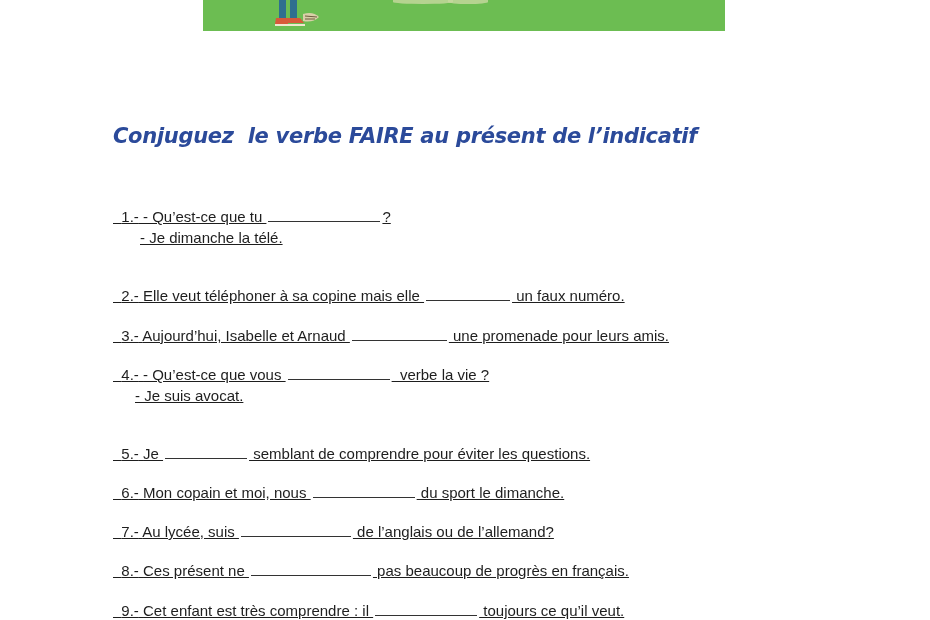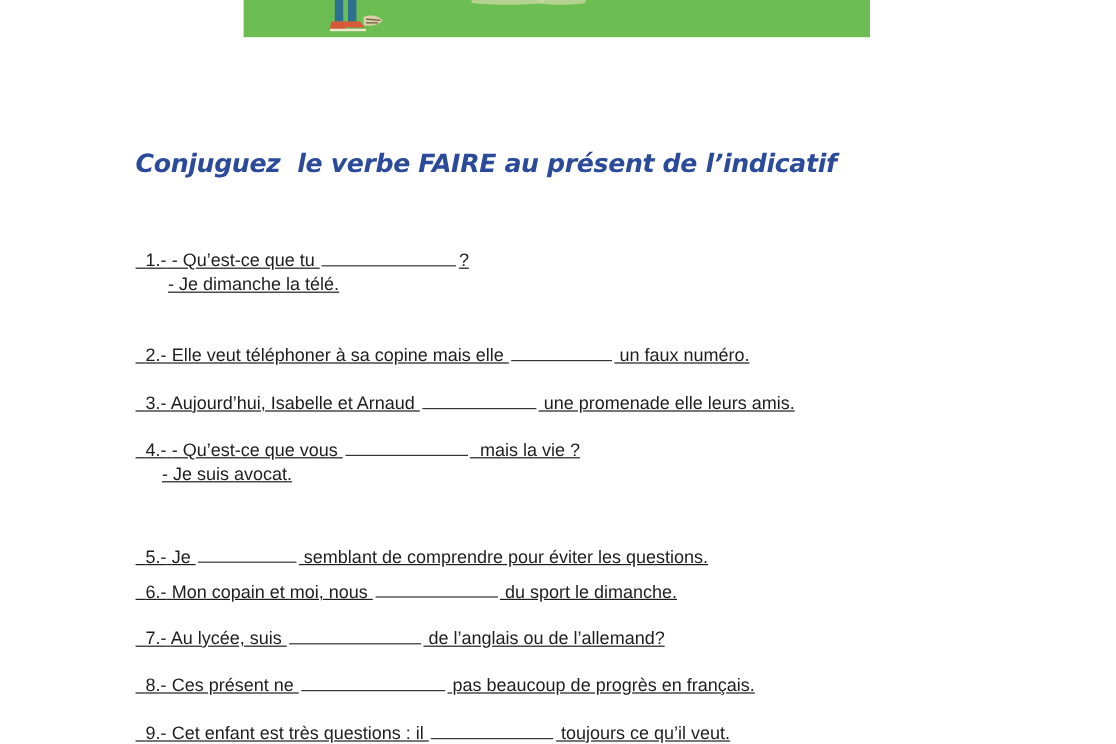--- a/index.html
+++ b/index.html
@@ -89,39 +89,39 @@
 <div class="line" style="left:113px;top:190px;">
   <span>1.-</span><span> - Qu’est-ce que tu </span><span class="blank" style="width:112px;"></span><span>?</span>
 </div>
 <div class="line" style="left:140px;top:229px;">- Je dimanche la télé.</div>
 
 <div class="line" style="left:113px;top:269px;">
   <span>2.-</span> <span>Elle veut téléphoner à sa copine mais elle </span><span class="blank" style="width:84px;"></span><span> un faux numéro.</span>
 </div>
 
 <div class="line" style="left:113px;top:309px;">
-  <span>3.-</span> <span>Aujourd’hui, Isabelle et Arnaud </span><span class="blank" style="width:95px;"></span><span> une promenade elle leurs amis.</span>
+  <span>3.-</span> <span>Aujourd’hui, Isabelle et Arnaud </span><span class="blank" style="width:95px;"></span><span> une promenade pour leurs amis.</span>
 </div>
 
 <div class="line" style="left:113px;top:348px;">
-  <span>4.-</span> <span>- Qu’est-ce que vous </span><span class="blank" style="width:102px;"></span><span>  mais la vie ?</span>
+  <span>4.-</span> <span>- Qu’est-ce que vous </span><span class="blank" style="width:102px;"></span><span>  verbe la vie ?</span>
 </div>
 <div class="line" style="left:135px;top:387px;">- Je suis avocat.</div>
 
-<div class="line" style="left:113px;top:437px;">
+<div class="line" style="left:113px;top:427px;">
   <span>5.-</span> <span>Je </span><span class="blank" style="width:82px;"></span><span> semblant de comprendre pour éviter les questions.</span>
 </div>
 
 <div class="line" style="left:113px;top:466px;">
   <span>6.-</span> <span>Mon copain et moi, nous </span><span class="blank" style="width:102px;"></span><span> du sport le dimanche.</span>
 </div>
 
 <div class="line" style="left:113px;top:505px;">
   <span>7.-</span> <span>Au lycée, suis </span><span class="blank" style="width:110px;"></span><span> de l’anglais ou de l’allemand?</span>
 </div>
 
 <div class="line" style="left:113px;top:544px;">
   <span>8.-</span> <span>Ces présent ne </span><span class="blank" style="width:120px;"></span><span> pas beaucoup de progrès en français.</span>
 </div>
 
 <div class="line" style="left:113px;top:584px;">
-  <span>9.-</span> <span>Cet enfant est très questions : il </span><span class="blank" style="width:102px;"></span><span> toujours ce qu’il veut.</span>
+  <span>9.-</span> <span>Cet enfant est très comprendre : il </span><span class="blank" style="width:102px;"></span><span> toujours ce qu’il veut.</span>
 </div>
 
 </body></html>

